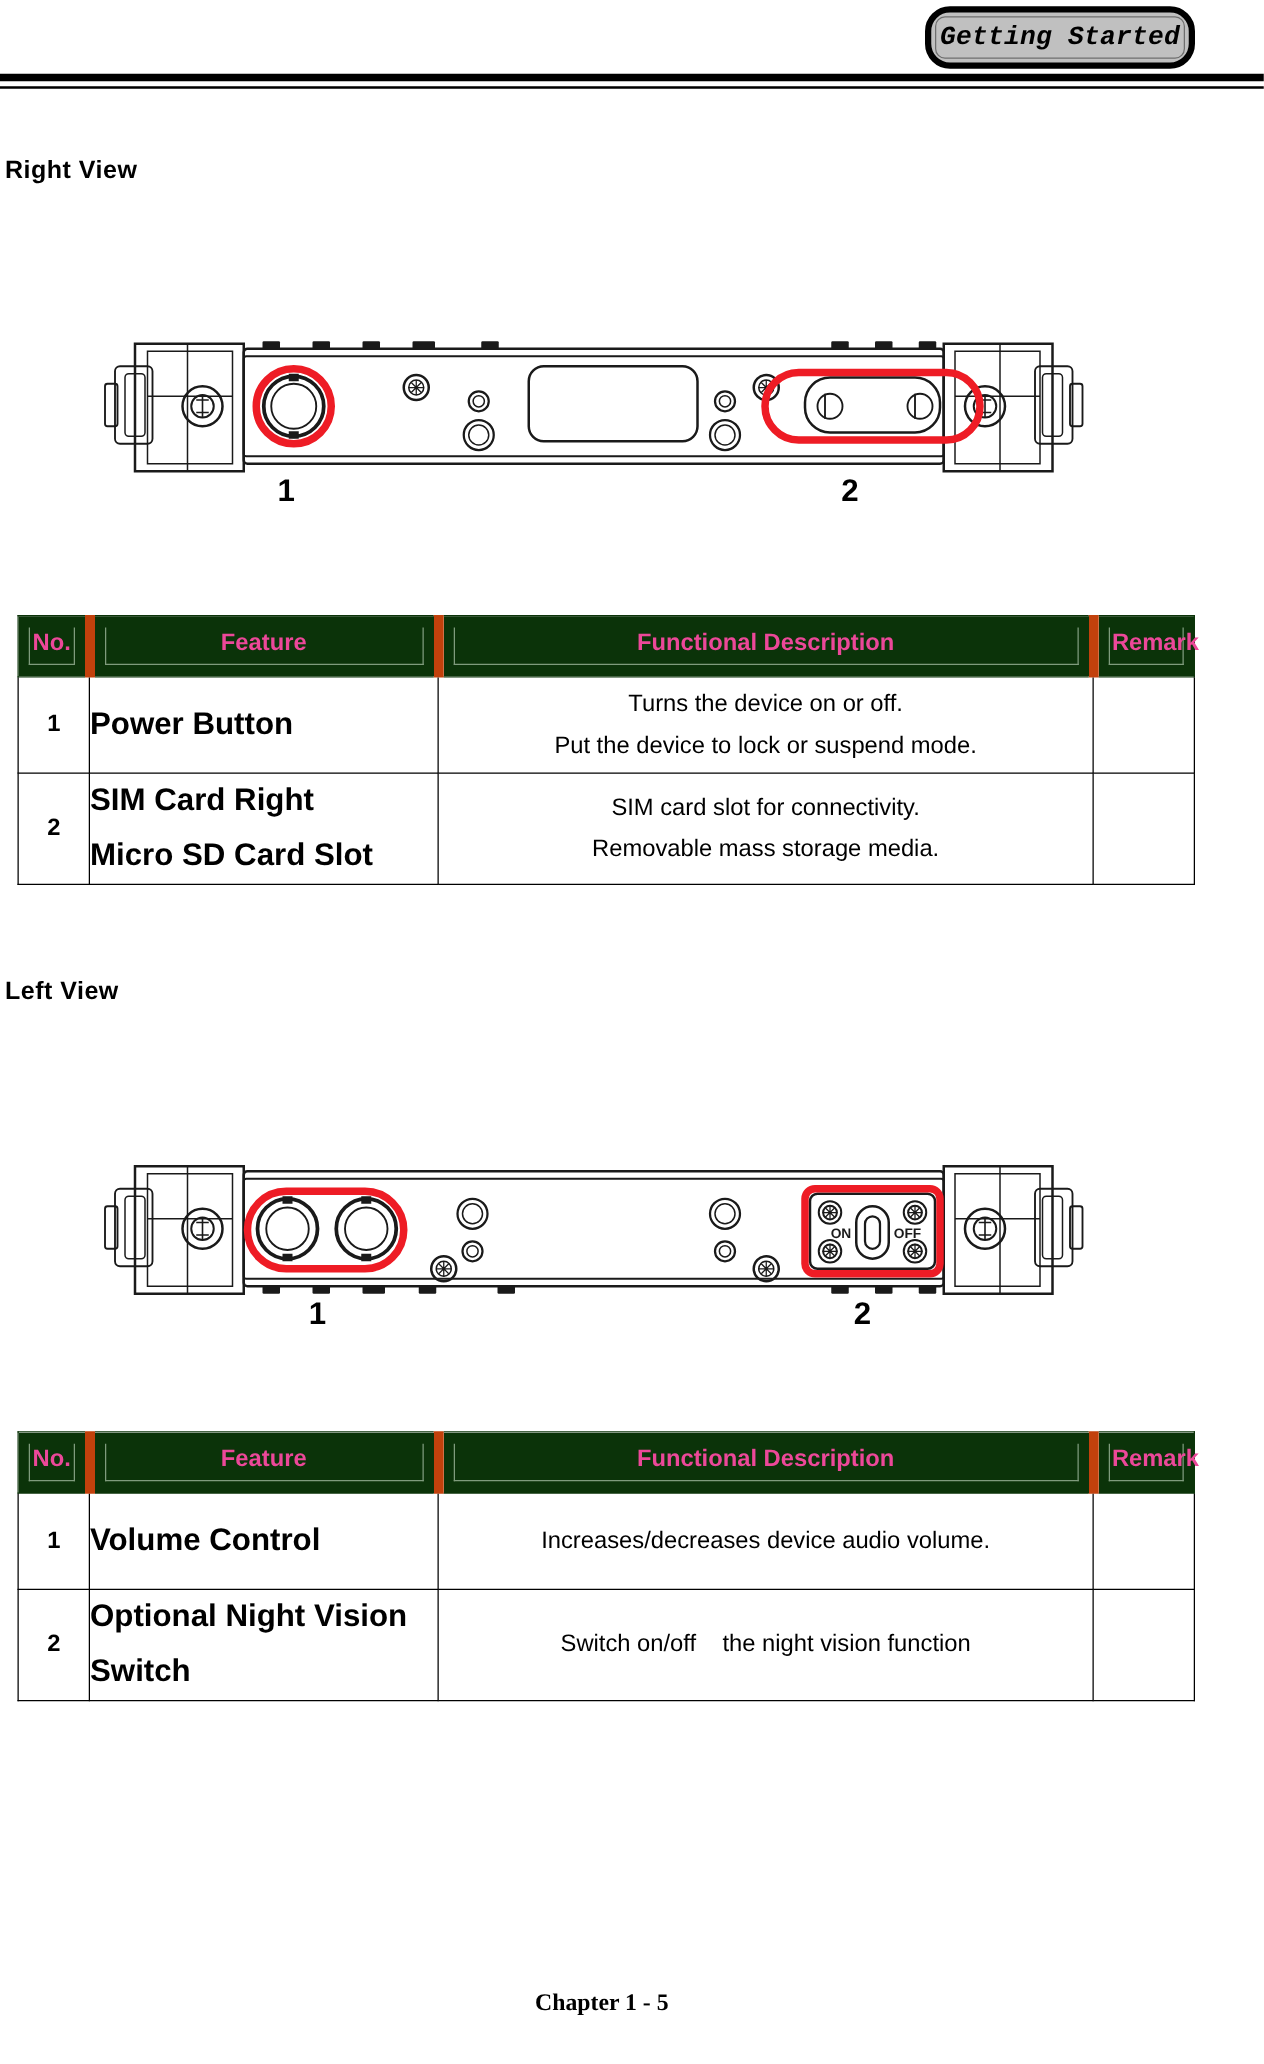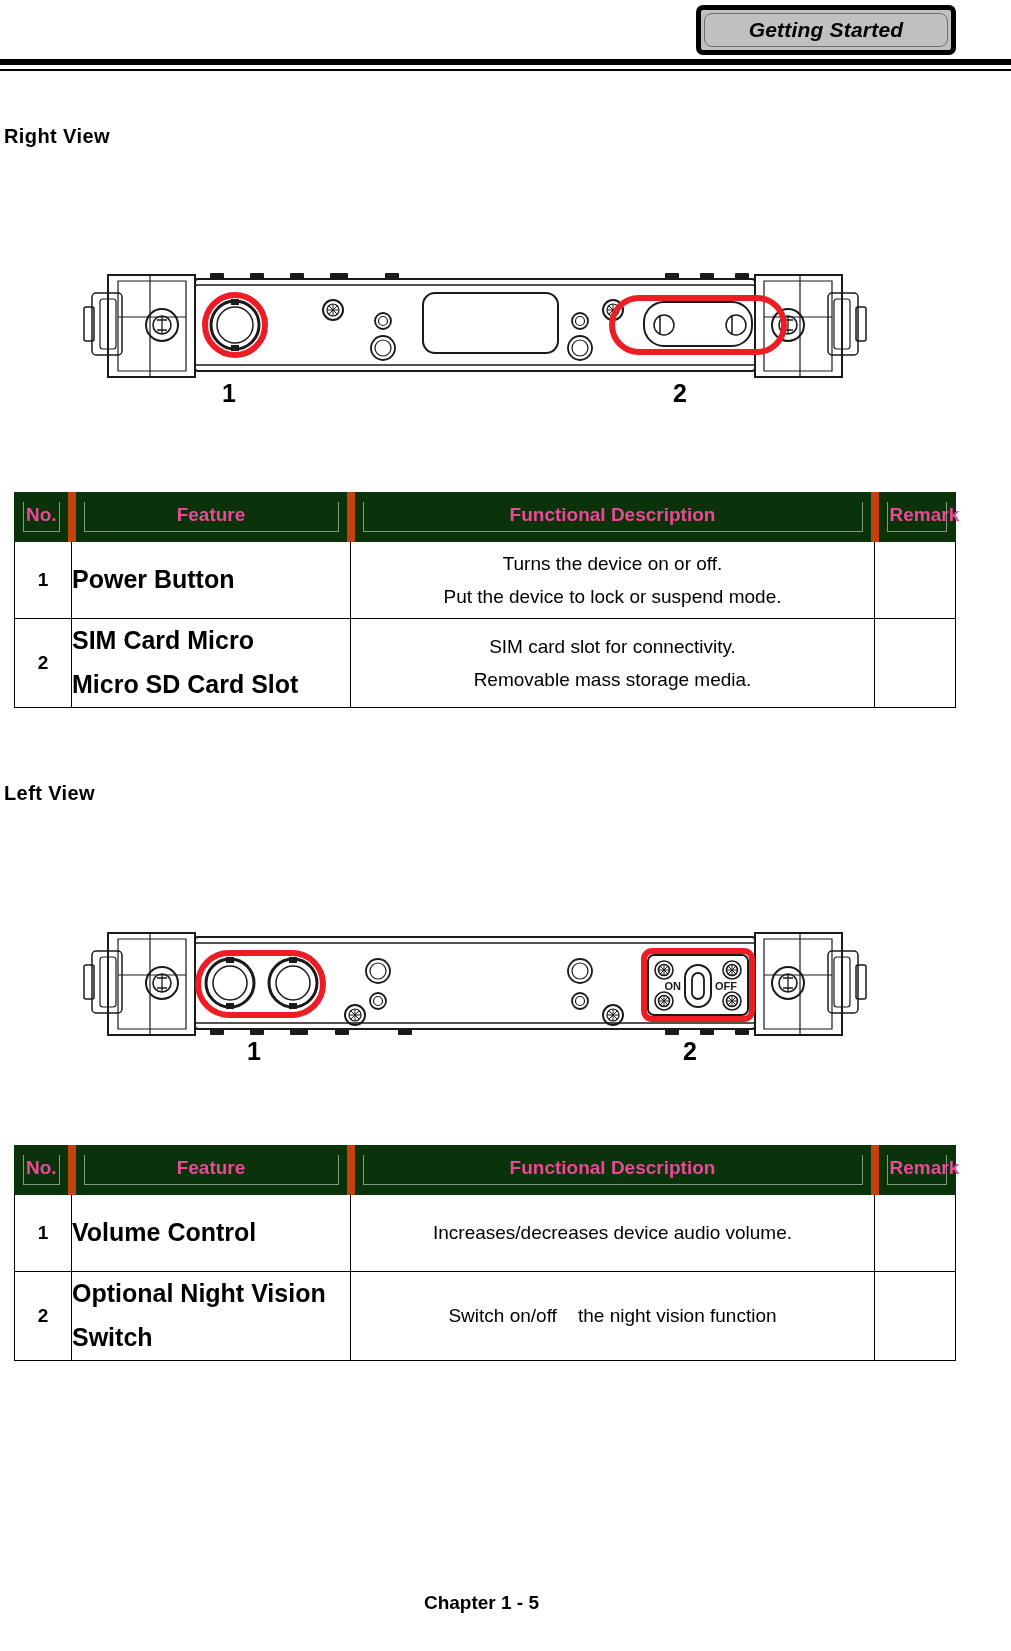--- a/index.html
+++ b/index.html
@@ -18,29 +18,30 @@
 
   
   .header {
     position: absolute;
     left: 0; top: 0; width: 1011px; height: 75px;
   }
   .header-tab {
     position: absolute;
     right: 55px;
     top: 5px;
-    width: 260px;
+    width: 216px;
     height: 50px;
     background: #c0c0c0;
     border: 5px solid #000000;
-    border-radius: 7px;
+    border-radius: 20px;
     box-sizing: border-box;
     display: flex;
     align-items: center;
     justify-content: center;
+    font-family: Liberation Mono, monospace;
   }
   .header-tab-inner {
     position: absolute;
     left: 3px; top: 3px; right: 3px; bottom: 3px;
     border: 1px solid #6e6e6e;
     border-radius: 8px;
     pointer-events: none;
   }
   .header-tab-label {
     font-size: 21px;
@@ -152,20 +153,21 @@
 
   
   .footer {
     position: absolute;
     left: 0;
     top: 1592px;
     width: 963px;
     text-align: center;
     font-size: 19px;
     font-weight: bold;
+    font-family: Liberation Serif, serif;
   }
 </style>
 </head>
 <body>
 
 <div class="header">
   <div class="header-tab">
     <div class="header-tab-inner"></div>
     <span class="header-tab-label">Getting Started</span>
   </div>
@@ -284,21 +286,21 @@
       </td>
       <td class="cell-desc">
         <div>Turns the device on or off.</div>
         <div>Put the device to lock or suspend mode.</div>
       </td>
       <td class="cell-remark"></td>
     </tr>
     <tr class="row-tall">
       <td class="cell-no">2</td>
       <td class="cell-feature">
-        <div>SIM Card Micro</div>
+        <div>SIM Card Right</div>
         <div>Micro SD Card Slot</div>
       </td>
       <td class="cell-desc">
         <div>SIM card slot for connectivity.</div>
         <div>Removable mass storage media.</div>
       </td>
       <td class="cell-remark"></td>
     </tr>
   </tbody>
 </table>

